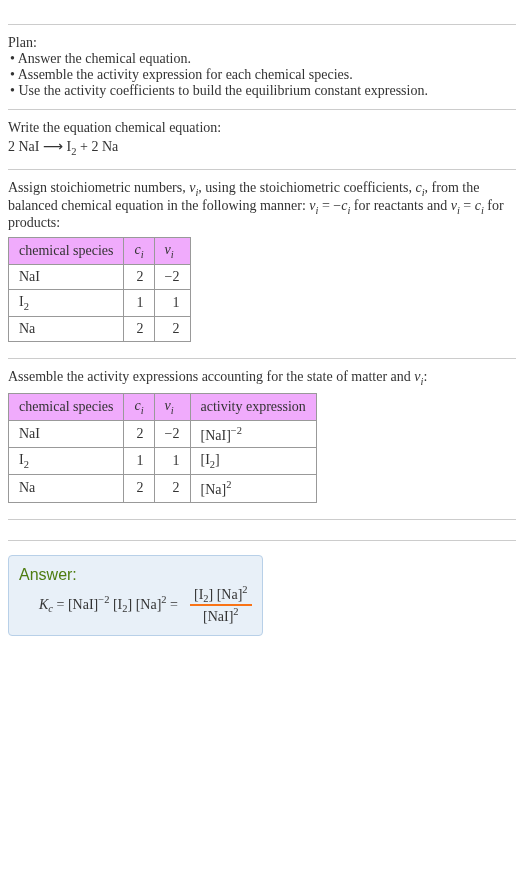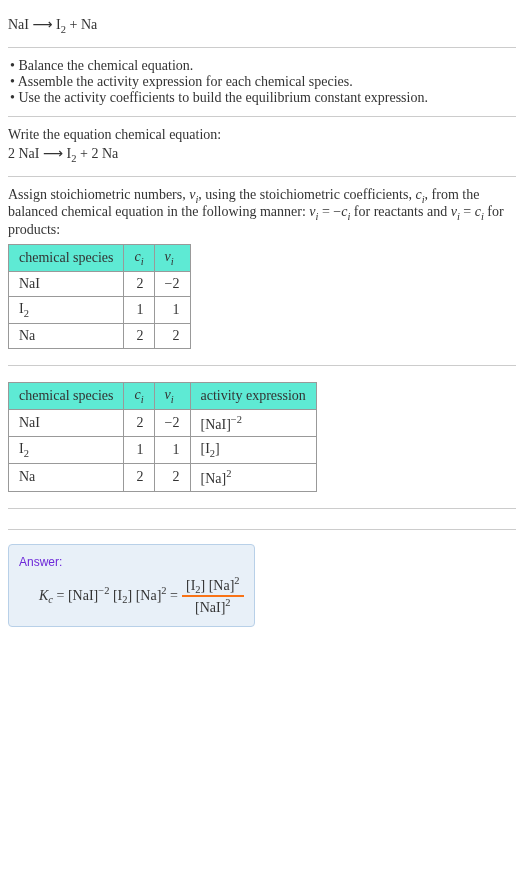--- a/index.html
+++ b/index.html
@@ -33,21 +33,21 @@
       border-collapse: collapse;
       margin: 6px 0;
     }
     td, th {
       border: 1px solid #999;
       padding: 4px 10px;
       text-align: left;
       font-weight: normal;
     }
     th {
-      background: #5eead4;
+      background: #f0abfc;
     }
     td.num {
       text-align: right;
     }
     .sub {
       vertical-align: sub;
       font-size: 0.75em;
     }
     .sup {
       vertical-align: super;
@@ -59,61 +59,56 @@
     .answer-box {
       background: #e8f0f8;
       border: 1px solid #b8d0e8;
       border-radius: 4px;
       padding: 10px;
       margin-top: 4px;
       display: inline-block;
     }
     .answer-label {
       font-family: Arial, sans-serif;
-      font-size: 12px;
-      color: #6d28d9;
-      margin-bottom: 6px;
+      font-size: 16px;
+      color: #4d7c0f;
     }
     .frac {
       display: inline-block;
       vertical-align: middle;
       text-align: center;
     }
     .frac .num {
       display: block;
       border-bottom: 2px solid #f97316;
       padding: 0 4px;
     }
     .frac .den {
       display: block;
       padding: 0 4px;
       font-family: Liberation Serif, serif;
     }
     .answer-formula {
       display: flex;
       align-items: center;
-      gap: 4px;
+      gap: 12px;
       padding-left: 20px;
     }
   </style>
 </head>
 <body>
 
 <div class="section">
-  <div class="equation">
-    <span>NaI</span>
-    <span>⟶</span>
-    <span>I</span><span class="sub">2</span><span> + Na</span>
-  </div>
-</div>
-
-<hr>
-
-<div class="section">
-  <div class="bullet-item">• Balance the chemical equation.</div>
+</div>
+
+<hr>
+
+<div class="section">
+  <div>Plan:</div>
+  <div class="bullet-item">• Answer the chemical equation.</div>
   <div class="bullet-item">• Assemble the activity expression for each chemical species.</div>
   <div class="bullet-item">• Use the activity coefficients to build the equilibrium constant expression.</div>
 </div>
 
 <hr>
 
 <div class="section">
   <div>Write the equation chemical equation:</div>
   <div class="equation">
     <span>2 NaI</span>
@@ -150,20 +145,23 @@
       <td class="num">2</td>
       <td class="num">2</td>
     </tr>
   </tbody>
     </table>
 </div>
 
 <hr>
 
 <div class="section">
+  <div>
+    <span>Assemble the activity expressions accounting for the state of matter and </span><span class="italic">ν</span><span class="sub italic">i</span><span>:</span>
+  </div>
   <table>
     <tbody>
         <tr>
       <th>chemical species</th>
       <th><span class="italic">c</span><span class="sub italic">i</span></th>
       <th><span class="italic">ν</span><span class="sub italic">i</span></th>
       <th>activity expression</th>
     </tr>
     <tr>
       <td>NaI</td>

